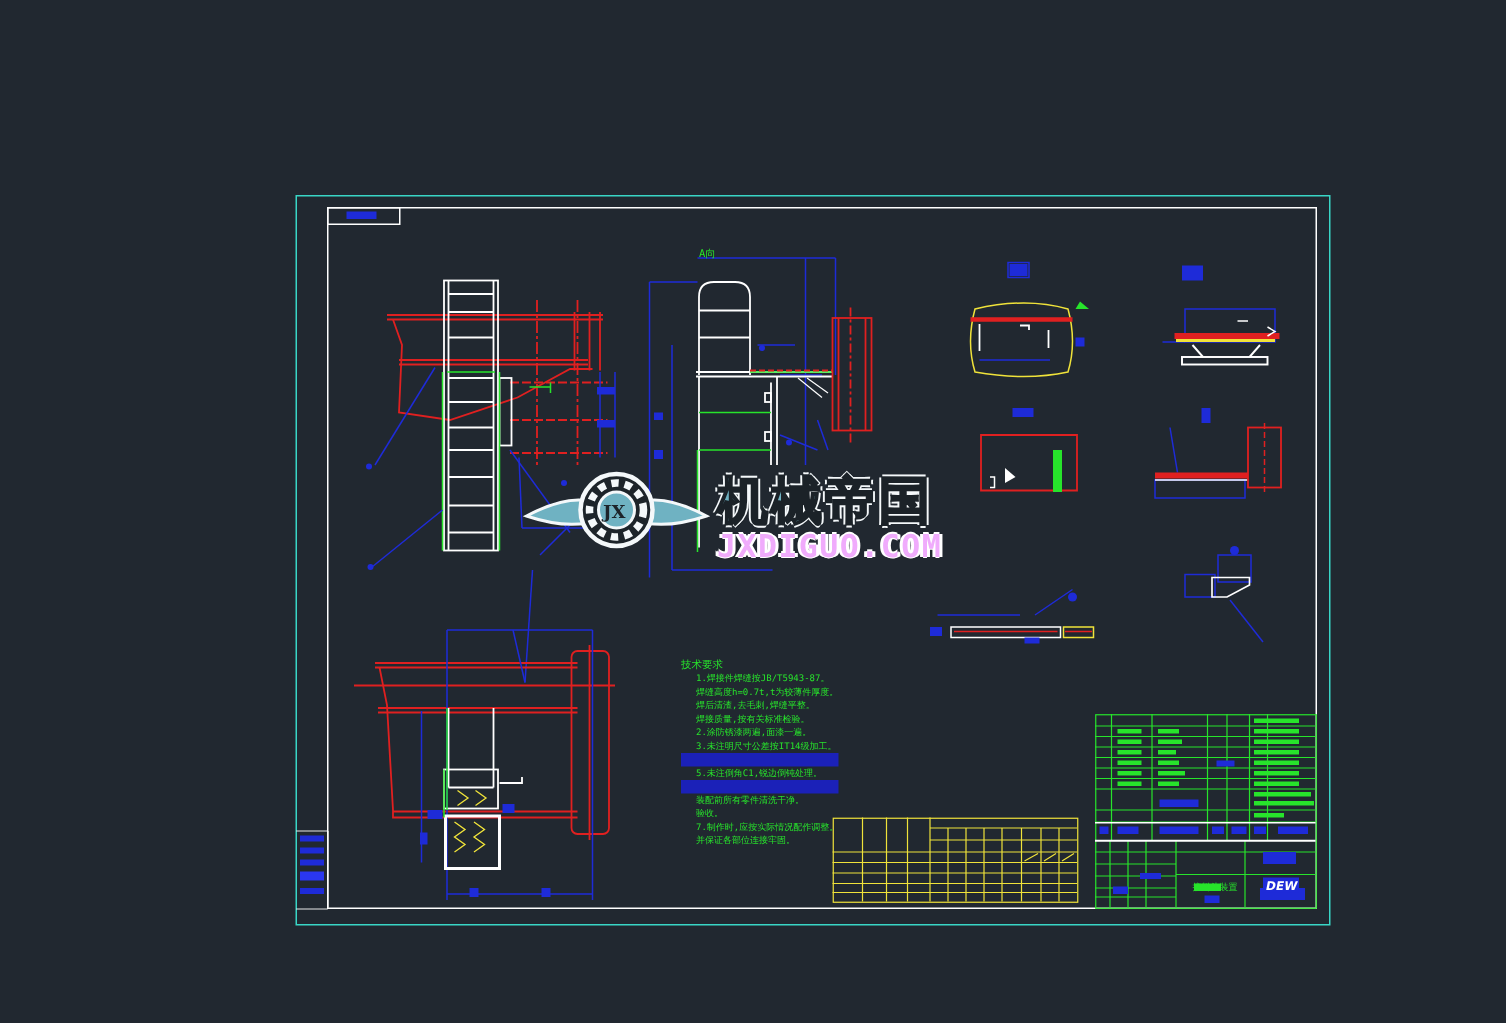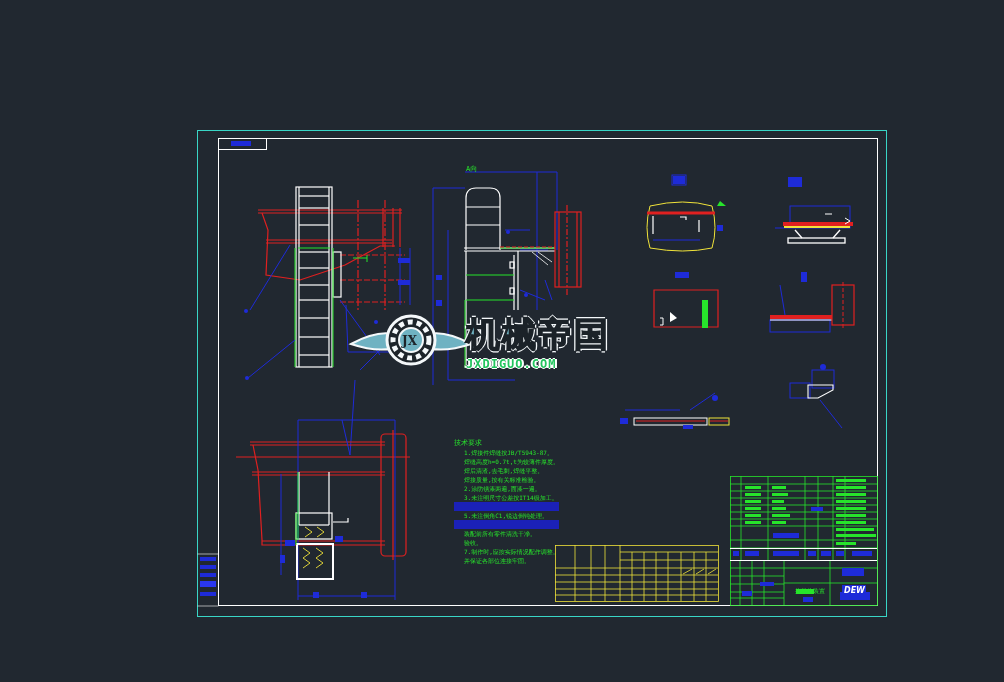--- a/index.html
+++ b/index.html
@@ -7,32 +7,32 @@
     width: 1004px; height: 682px; overflow: hidden;
     background: #212830;
     font-family: "DejaVu Sans", sans-serif;
     position: relative;
   }
   #canvas { position: absolute; left: 0; top: 0; width: 1004px; height: 682px; }
   .wm {
     position: absolute; left: 352px; top: 306px; width: 300px; height: 70px;
     display: flex; align-items: center;
   }
-  .wm-text { display: flex; flex-direction: column; margin-left: 0; }
+  .wm-text { display: flex; flex-direction: column; margin-left: 0; padding-left: 12px; }
   .wm-cn {
     font-family: "DejaVu Sans", sans-serif; font-weight: bold;
     font-size: 34px; line-height: 38px; letter-spacing: 2px;
     color: #6fb2c2;
     -webkit-text-stroke: 1.5px #1b2228;
     text-shadow: 0 0 0 #fff, 2px 0 0 #f4f8fa, -2px 0 0 #f4f8fa, 0 2px 0 #f4f8fa, 0 -2px 0 #f4f8fa;
   }
   .wm-en {
     font-family: "DejaVu Sans Mono", monospace; font-weight: bold;
-    font-size: 12px; line-height: 22px; letter-spacing: 1px;
-    color: #22c55e;
+    font-size: 21px; line-height: 22px; letter-spacing: 1px;
+    color: #f0abfc;
     text-shadow: 1px 0 0 #fff, -1px 0 0 #fff, 0 1px 0 #fff, 0 -1px 0 #fff, 2px 0 0 #fff, -2px 0 0 #fff;
   }
   .cad-text { position: absolute; font-family: "DejaVu Sans Mono", monospace; white-space: nowrap; }
   .tech-req { left: 454px; top: 439px; color: #27e42b; font-size: 6px; line-height: 9px; }
   .tech-req .title { font-size: 7px; }
   .tech-req .ln { padding-left: 10px; }
   .tech-req .ln.blue { color: #1e2bd8; background: #1b21b8; }
 </style>
 </head>
 <body>

